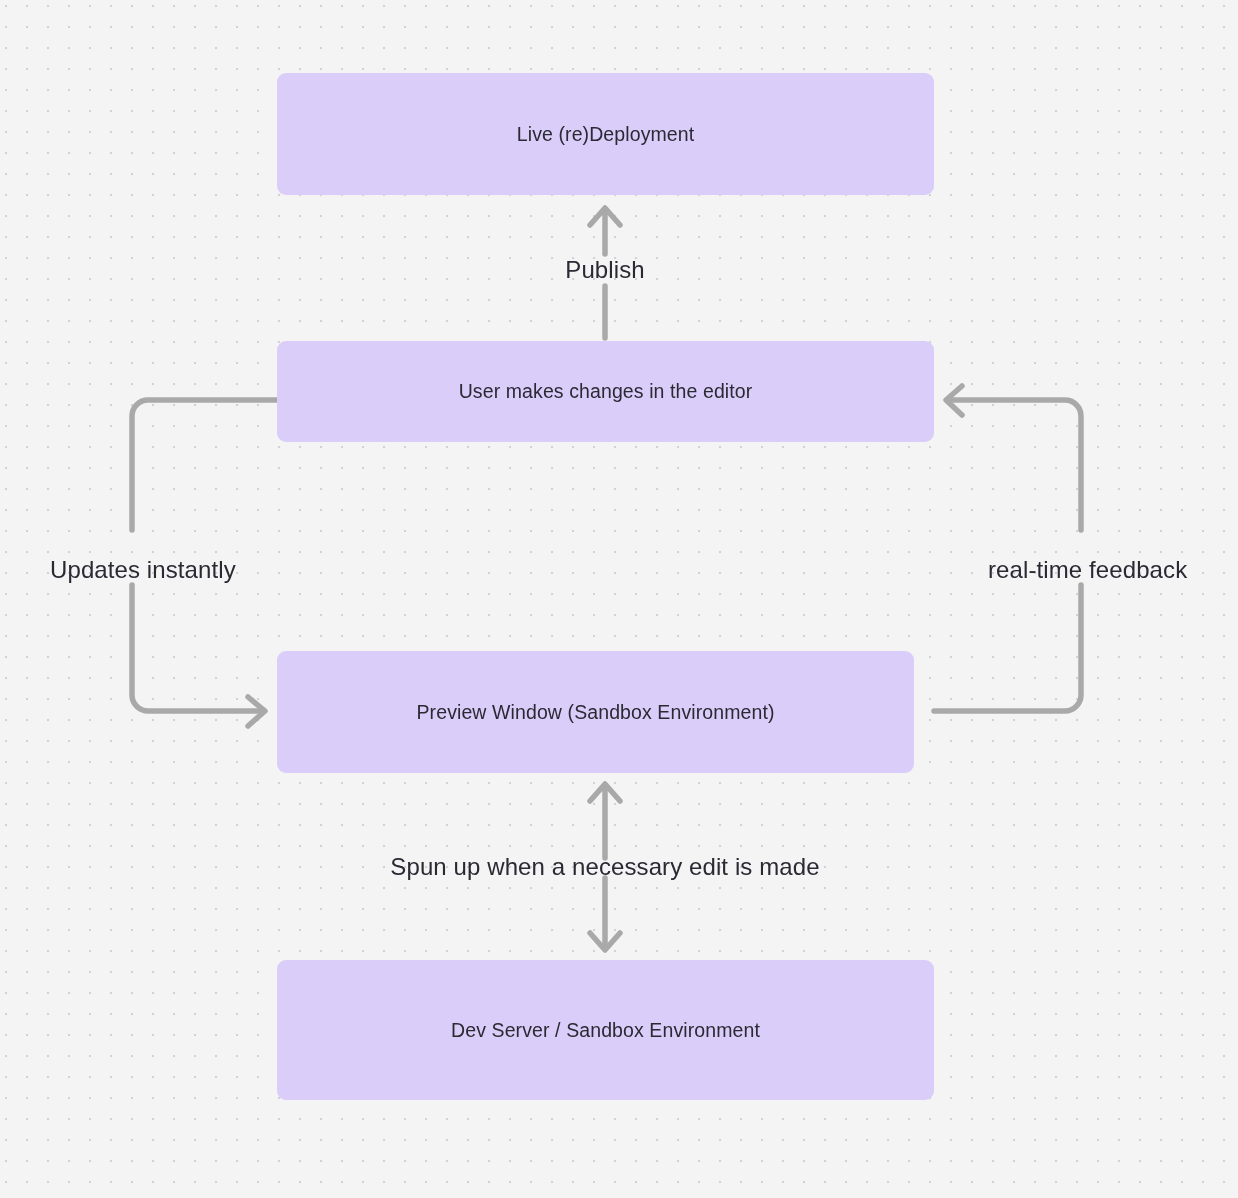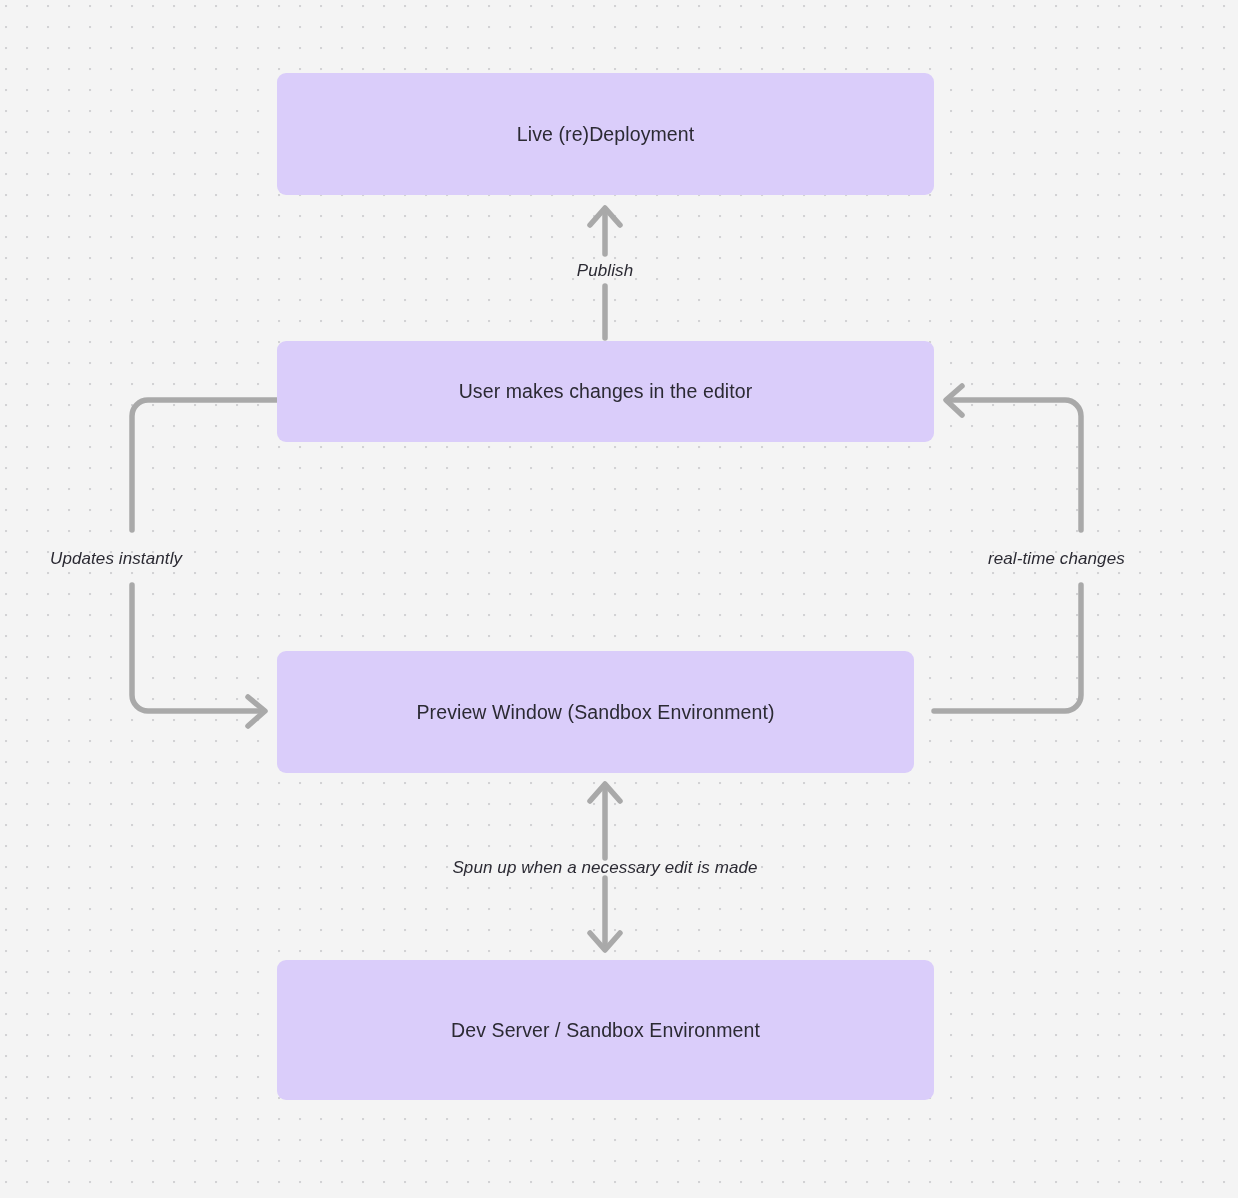--- a/index.html
+++ b/index.html
@@ -39,31 +39,31 @@
     text-align: center;
     color: #2b2a33;
     font-size: 19.5px;
     letter-spacing: 0.1px;
     line-height: 1.35;
     padding: 6px 28px;
   }
   .edge-label {
     position: absolute;
     color: #2b2a33;
-    font-size: 17px;
+    font-size: 24px;
     letter-spacing: 0.1px;
     white-space: nowrap;
     line-height: 1;
-    font-style: italic;
   }
   .edge-label.centered {
     transform: translate(-50%, -50%);
   }
   .edge-label.left-anchor {
     transform: translateY(-50%);
+    margin-top: 12px;
   }
 </style>
 </head>
 <body>
 
 <div id="canvas">
 
   <svg class="edges" viewBox="0 0 1238 1198" width="1238" height="1198" aria-hidden="true">
     <g fill="none" stroke="#a9a9a9" stroke-width="5.5" stroke-linecap="round" stroke-linejoin="round">
 
@@ -108,17 +108,17 @@
   </div>
 
   <div class="node" style="left:277px; top:960px; width:657px; height:140px; background:#dacdfa;text-align:right;">
     <span>Dev Server / Sandbox Environment</span>
   </div>
 
   <div class="edge-label centered" style="left:605px; top:270px;">Publish</div>
 
   <div class="edge-label left-anchor" style="left:50px; top:558px;">Updates instantly</div>
 
-  <div class="edge-label left-anchor" style="left:988px; top:558px;">real-time changes</div>
+  <div class="edge-label left-anchor" style="left:988px; top:558px;">real-time feedback</div>
 
   <div class="edge-label centered" style="left:605px; top:867px;">Spun up when a necessary edit is made</div>
 
 </div>
 
 </body></html>

